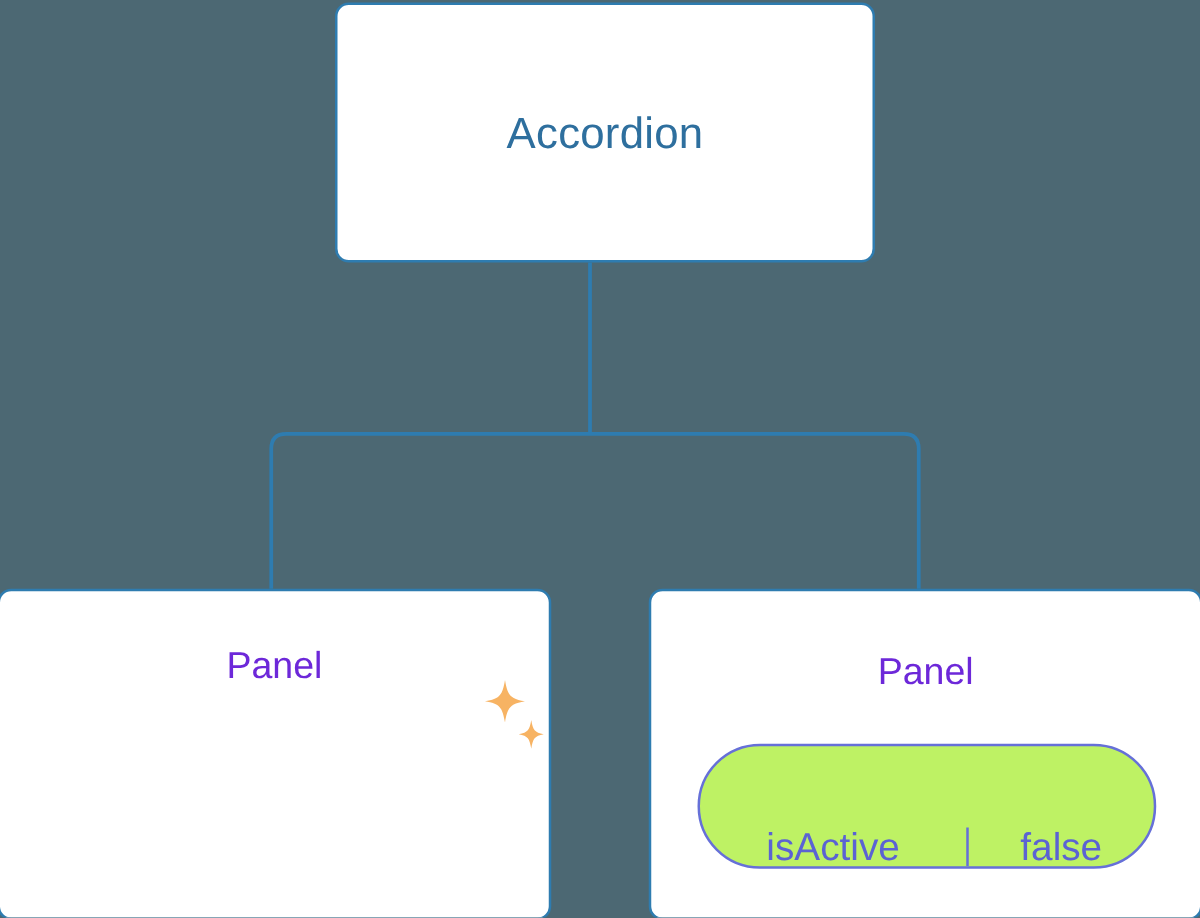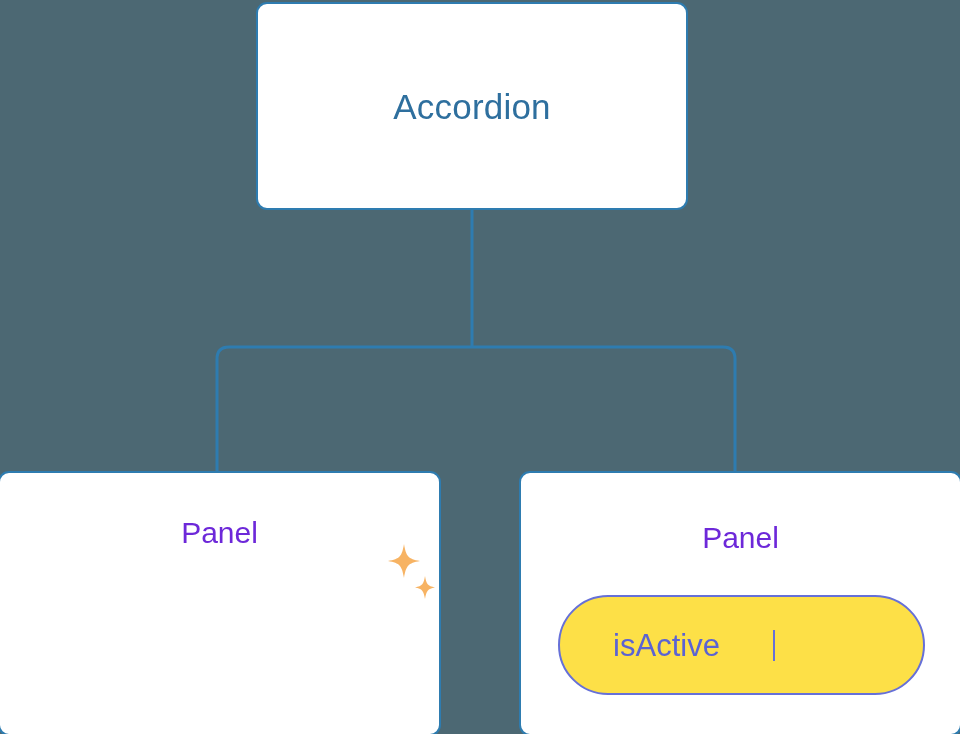--- a/index.html
+++ b/index.html
@@ -36,21 +36,21 @@
   
   .node-card {
     position: absolute;
     background: #ffffff;
     border: 2px solid #2e7cb0;
     border-radius: 11px;
     z-index: 2;
   }
 
   #accordion-card {
-    left: 256px;
+    left: 268px;
     top: 2px;
     width: 432px;
     height: 208px;
     display: flex;
     align-items: center;
     justify-content: center;
   }
 
   .node-title {
     color: #2e6f9e;
@@ -88,22 +88,22 @@
     white-space: nowrap;
   }
 
   #panel-card-left .panel-title { top: 45px; }
   #panel-card-right .panel-title { top: 50px; }
 
   
   .prop-pill {
     position: absolute;
     display: flex;
-    align-items: center;
-    background: #fde047;
+    align-items: flex-end;
+    background: #bef264;
     overflow: hidden;
   }
 
   .pill-key,
   .pill-val {
     display: flex;
     align-items: center;
     justify-content: center;
     color: #5b63d3;
     font-size: 31px;
@@ -205,16 +205,17 @@
              C 38.6 48.8 37.4 46.8 30 45.4
              C 37.4 44 38.6 42 40 34 Z" fill="#f7b363"></path>
   </svg>
 
   <div class="node-card" id="panel-card-right">
 
     <span class="panel-title">Panel</span>
 
     <div class="prop-pill" id="pill-right">
       <span class="pill-key">isActive</span>
+      <span class="pill-val">false</span>
     </div>
   </div>
 
 </div>
 
 </body></html>

